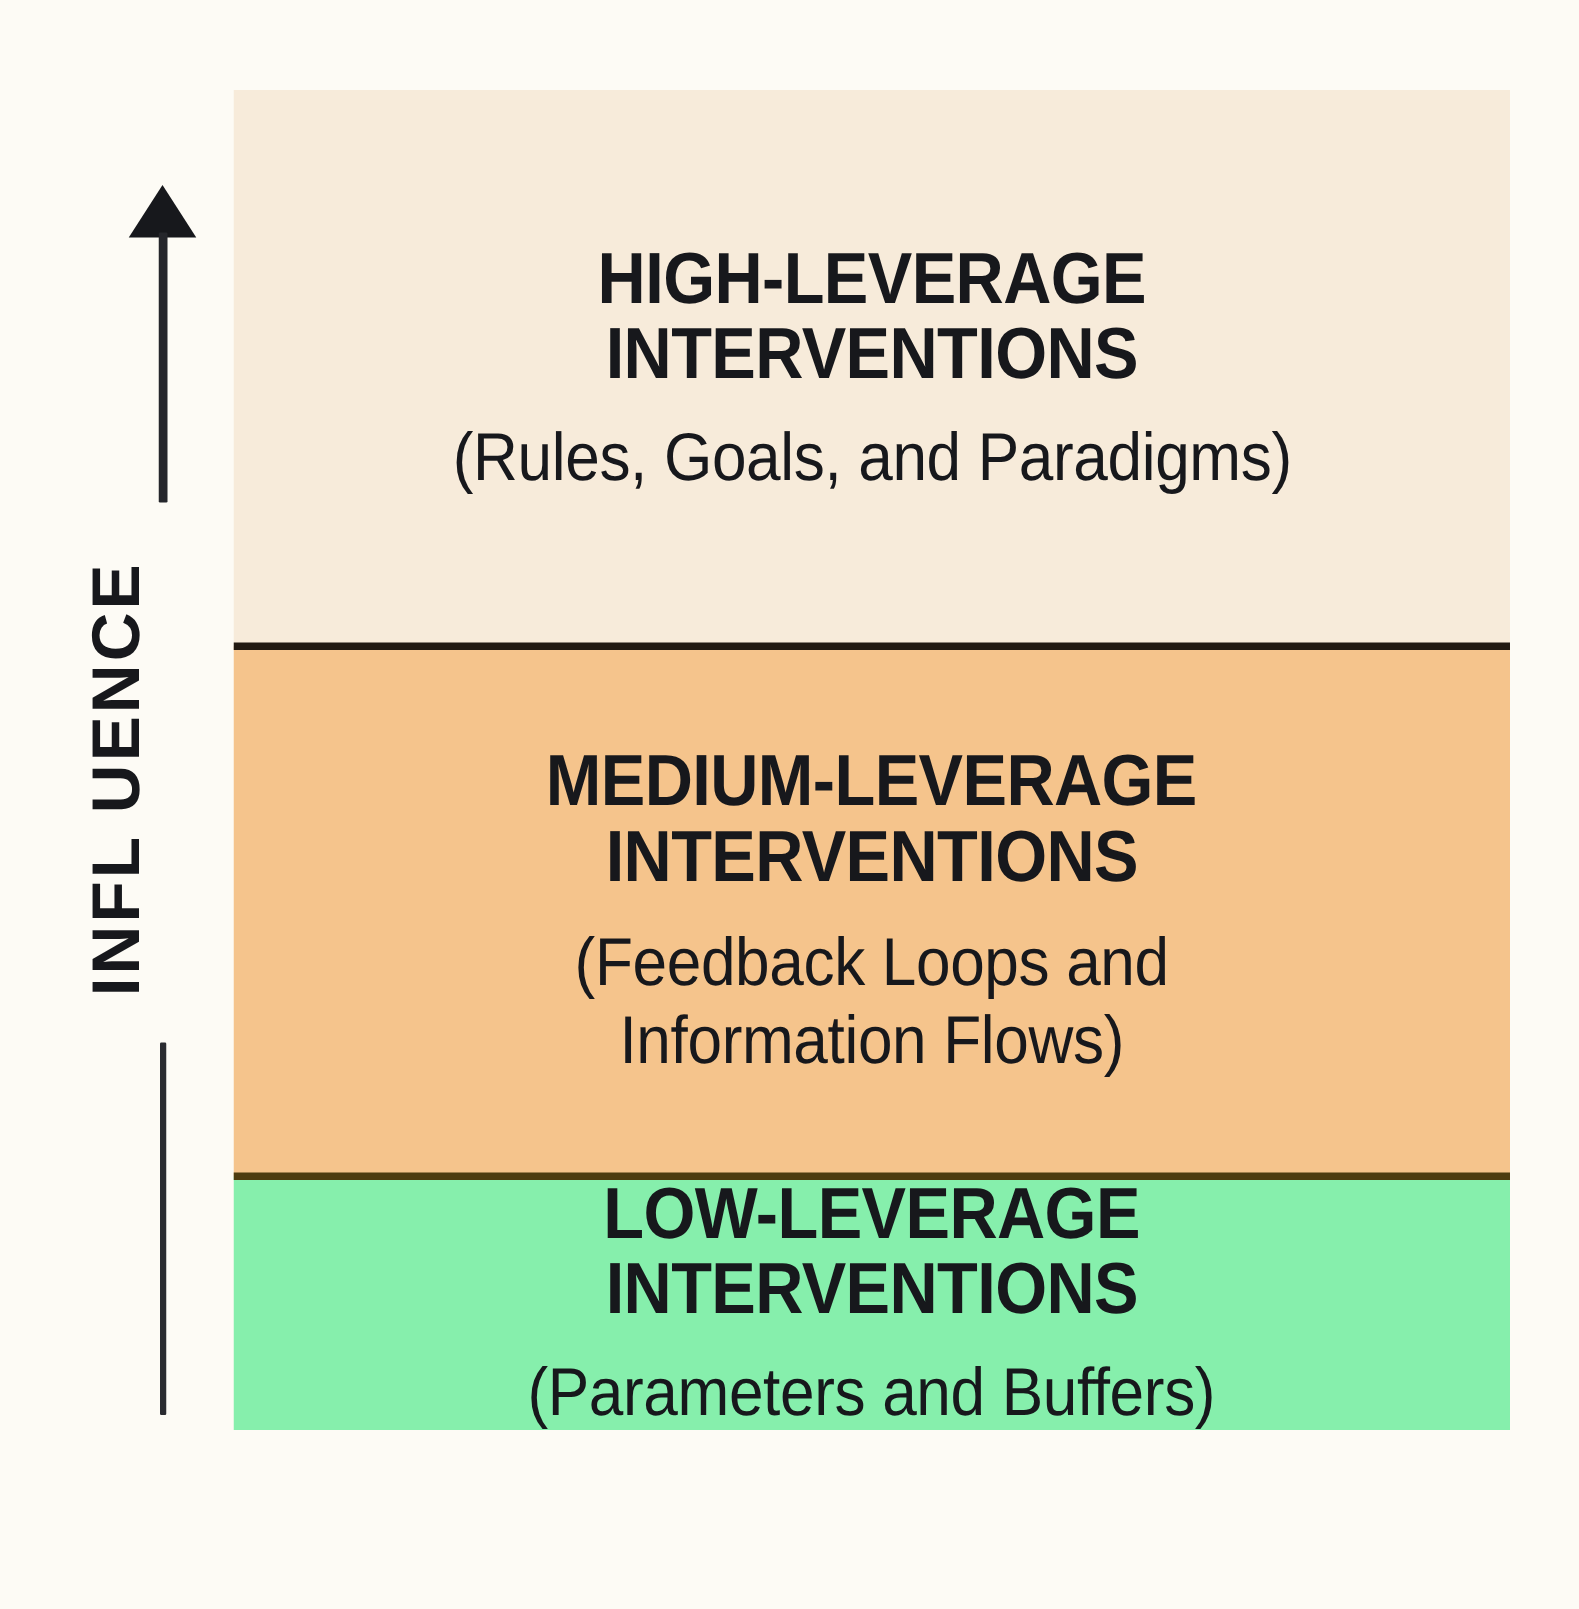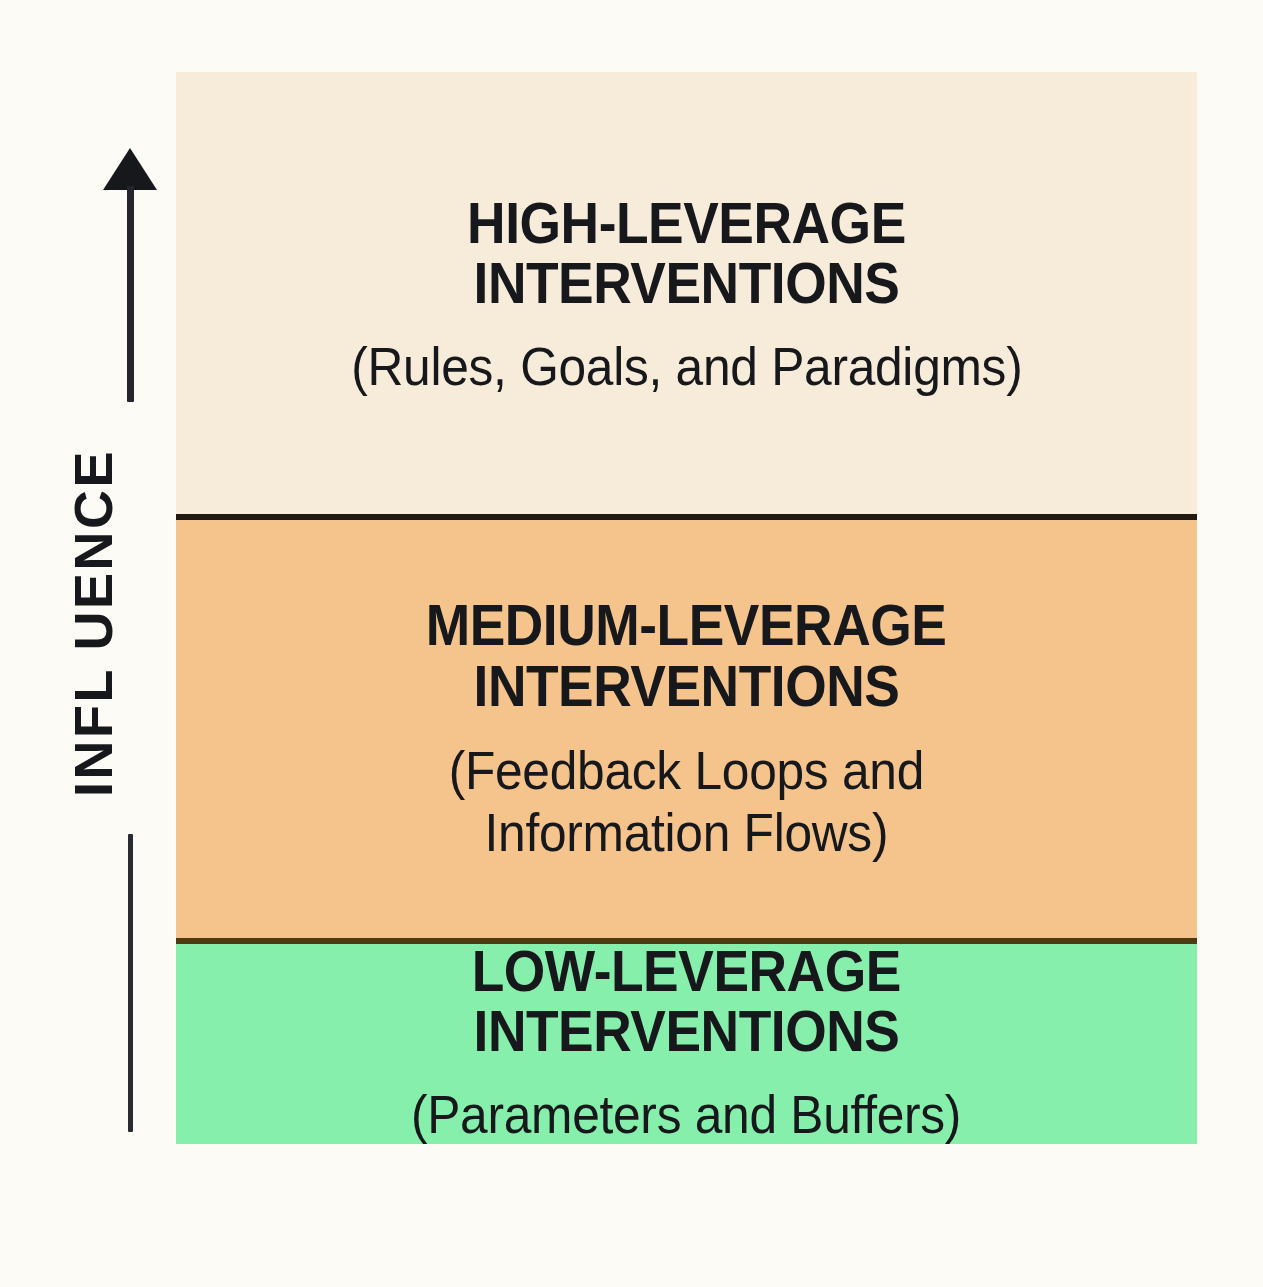--- a/index.html
+++ b/index.html
@@ -35,21 +35,21 @@
     white-space:nowrap;
     font-size:54px;
     font-weight:700;
     letter-spacing:2.5px;
     color:#17181c;
     font-stretch:condensed;
   }
 
   
   #panel{
-    position:absolute;left:176px;top:72px;width:1021px;height:962px;
+    position:absolute;left:187px;top:72px;width:1021px;height:962px;
     display:flex;flex-direction:column;
   }
   .band{
     position:relative;
     display:flex;flex-direction:column;
     align-items:center;justify-content:center;
     text-align:center;
     color:#17181c;
     box-sizing:border-box;
   }

